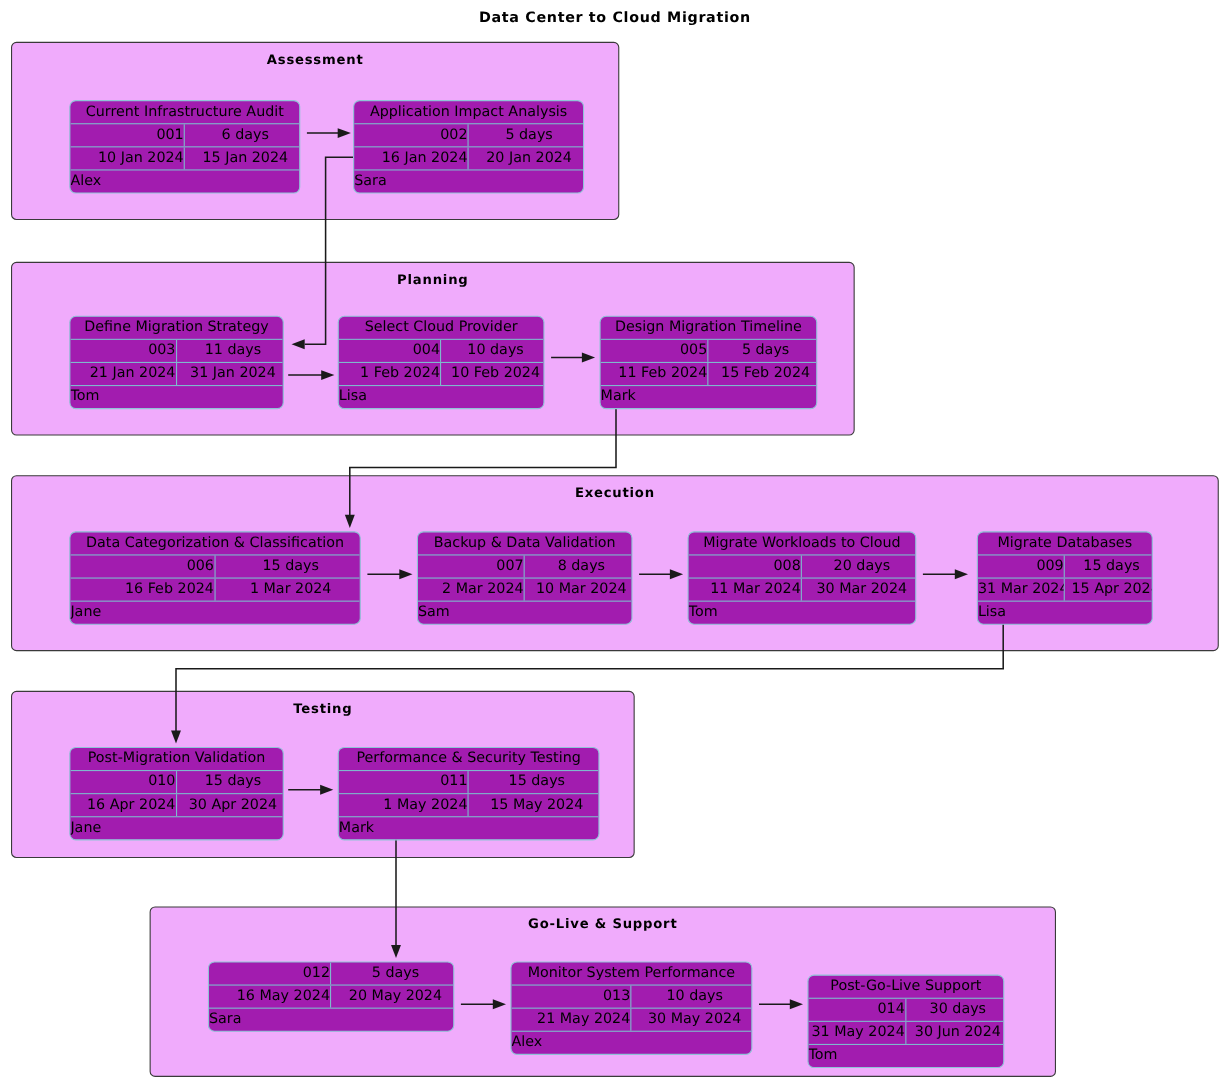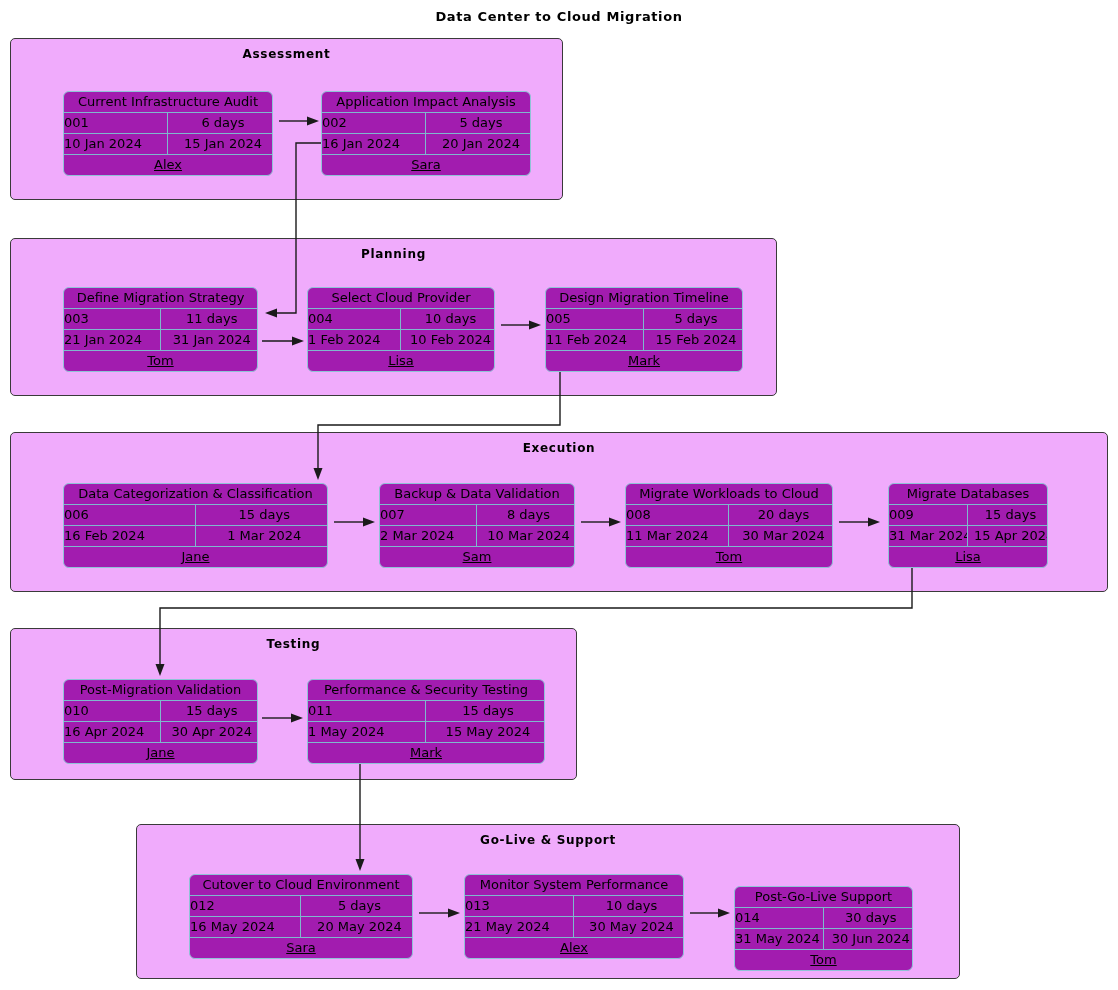--- a/index.html
+++ b/index.html
@@ -43,27 +43,27 @@
   }
   .task .row.last{border-bottom:none;}
   .task .cell{
     box-sizing:border-box;height:20px;line-height:20px;
     white-space:nowrap;overflow:hidden;
   }
   .task .name{
     width:100%;text-align:center;font-size:13px;
   }
   .task .half-l{
-    width:50%;text-align:left;border-right:1px solid #7fb8cd;
+    width:50%;text-align:right;border-right:1px solid #7fb8cd;
   }
   .task .half-r{
     width:50%;text-align:center;padding-left:6px;
   }
   .task .owner{
-    width:100%;text-align:center;text-decoration:underline;
+    width:100%;
   }
 
   
   #links{position:absolute;left:0;top:0;width:1118px;height:990px;pointer-events:none;}
   #links line,#links path,#links polyline{
     stroke:#1a1a1a;stroke-width:1.4px;fill:none;
   }
   .arrowhead{fill:#1a1a1a;stroke:none;}
 </style>
 </head>
@@ -330,23 +330,20 @@
       <div class="row">
         <div class="cell half-l">1 May 2024</div>
         <div class="cell half-r">15 May 2024</div>
       </div>
       <div class="row last">
         <div class="cell owner">Mark</div>
       </div>
     </div>
     <div class="task" style="left: 189px; top: 874px; width: 224px;">
       <div class="row">
-        <div class="cell name">Cutover to Cloud Environment</div>
-      </div>
-      <div class="row">
         <div class="cell half-l">012</div>
         <div class="cell half-r">5 days</div>
       </div>
       <div class="row">
         <div class="cell half-l">16 May 2024</div>
         <div class="cell half-r">20 May 2024</div>
       </div>
       <div class="row last">
         <div class="cell owner">Sara</div>
       </div>

